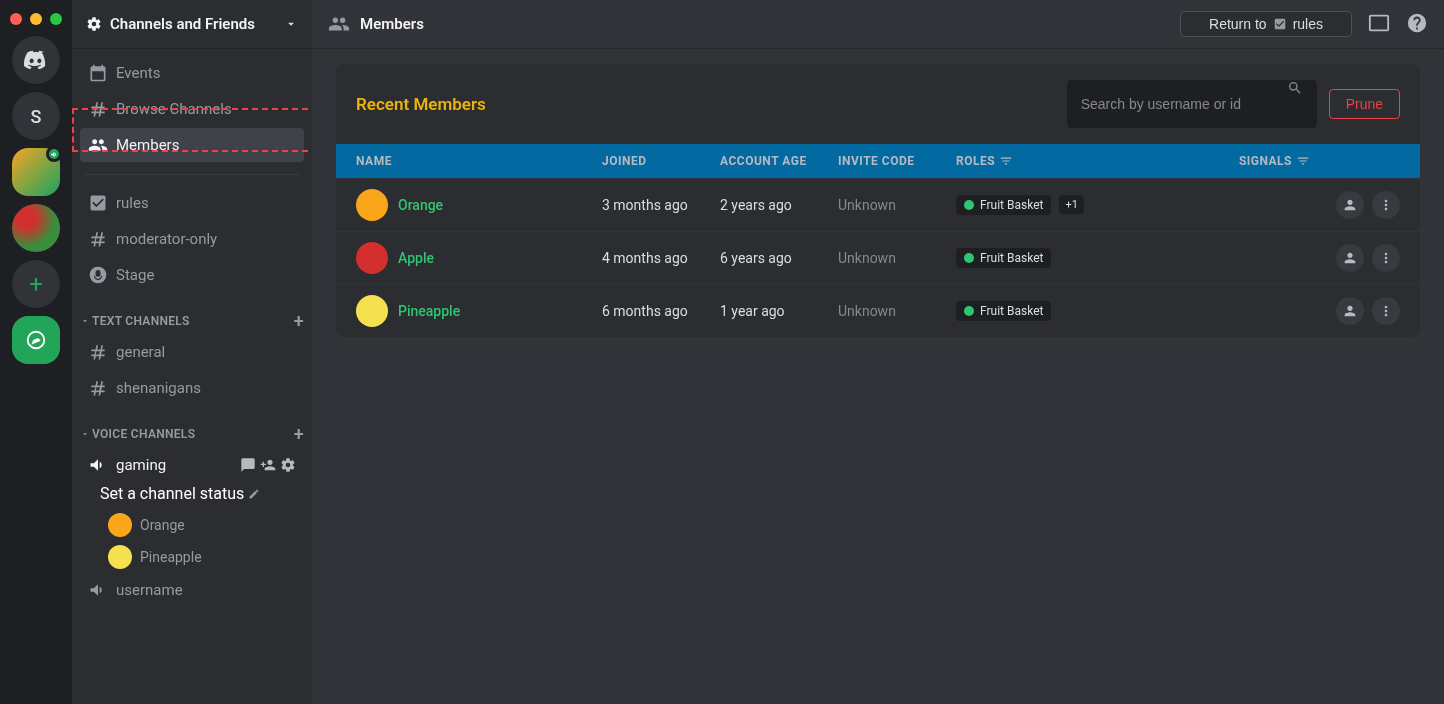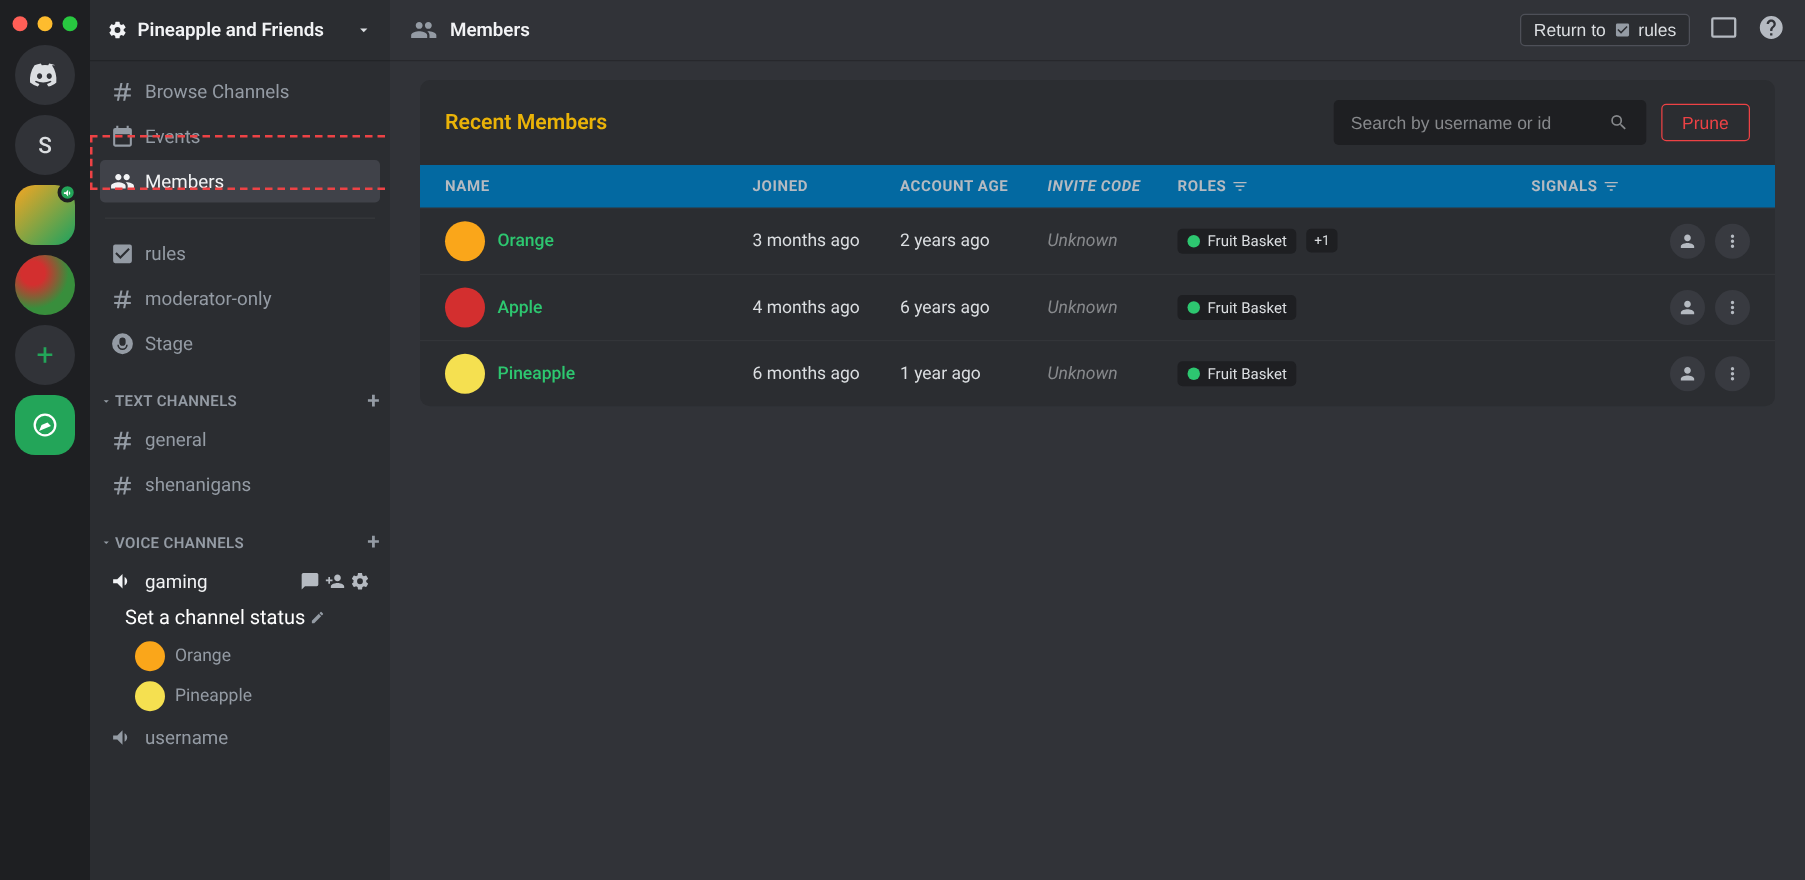--- a/index.html
+++ b/index.html
@@ -134,21 +134,21 @@
       align-items: center;
       justify-content: space-between;
       box-shadow: 0 1px 0 rgba(0,0,0,.2);
     }
     .main-header-left{display:flex;align-items:center;gap:10px;color:#F2F3F5;font-weight:600;font-size:15px;}
     .main-header-right{display:flex;align-items:center;gap:16px;}
     .return-btn {
       background: #2B2D31;
       border: 1px solid #4E5058;
       border-radius: 4px;
-      padding: 4px 10px;
+      padding: 4px 28px;
       color: #DBDEE1;
       font-size: 14px;
       display: flex;
       align-items: center;
       gap: 6px;
       cursor: pointer;
     }
     .header-icon{color:#B5BAC1;cursor:pointer;}
     
     .content {
@@ -165,23 +165,23 @@
       display: flex;
       align-items: center;
       justify-content: space-between;
       padding: 16px 20px;
     }
     .panel-title { font-size: 17px; font-weight: 600; color: #eab308; }
     .panel-actions { display:flex;align-items:center;gap:12px;}
     .search-wrap {
       background: #1E1F22;
       border-radius: 4px;
-      display:flex;align-items:center;
+      display:flex;
       width: 250px;
-      height: 36px;
+      height: 48px;
       padding: 0 14px;
     }
     .search-wrap input {
       flex:1;background:transparent;border:none;outline:none;
       color:#DBDEE1;font-size:14px;
     }
     .search-wrap input::placeholder{color:#87898C;}
     .prune-btn {
       background: transparent;
       border: 1px solid #ED4245;
@@ -198,21 +198,21 @@
       padding: 10px 20px;
       font-size: 12px;
       font-weight: 700;
       color: #B5BAC1;
       letter-spacing: 0.5px;
       background:#0369a1;
     }
     .col-name { width: 246px; }
     .col-joined { width: 118px; }
     .col-age { width: 118px; }
-    .col-invite { width: 104px; font-style: italic; }
+    .col-invite { width: 118px; }
     .col-roles { width: 234px; display:flex;align-items:flex-start;gap:4px;}
     .col-signals { width: 120px; display:flex;align-items:center;gap:4px;justify-content:flex-end;}
     .col-actions { flex:1; }
     
     .member-row {
       display: flex;
       align-items: center;
       padding: 10px 20px;
       border-top: 1px solid rgba(255,255,255,0.04);
     }
@@ -273,45 +273,45 @@
       </svg>
   </div>
 </div>
 
 <div class="channel-sidebar">
   <div class="server-header">
     <div class="server-header-left">
       <svg width="16" height="16" viewBox="0 0 24 24" fill="#F2F3F5">
           <path d="M19.43 12.98c.04-.32.07-.64.07-.98s-.03-.66-.07-.98l2.11-1.65c.19-.15.24-.42.12-.64l-2-3.46a.5.5 0 0 0-.61-.22l-2.49 1c-.52-.4-1.08-.73-1.69-.98l-.38-2.65A.49.49 0 0 0 14 2h-4a.49.49 0 0 0-.49.42l-.38 2.65c-.61.25-1.17.59-1.69.98l-2.49-1a.5.5 0 0 0-.61.22l-2 3.46a.5.5 0 0 0 .12.64l2.11 1.65c-.4.32-.7.65-.7.98s.3.66.7.98l-2.11 1.65c-.19.15-.24.42-.12.64l2 3.46c.12.22.39.3.61.22l2.49-1c.52.4 1.08.73 1.69.98l.38 2.65c.3.24.24.42.49.42h4c.25 0 .46-.18.49-.42l.38-2.65c.61-.25 1.17-.59 1.69-.98l2.49 1c.22.08.49 0 .61-.22l2-3.46a.5.5 0 0 0-.12-.64l-2.11-1.65zM12 15.5a3.5 3.5 0 1 1 0-7 3.5 3.5 0 0 1 0 7z"></path>
         </svg>
-      <span class="server-header-name">Pineapple and Friends</span>
+      <span class="server-header-name">Channels and Friends</span>
     </div>
     <svg width="14" height="14" viewBox="0 0 24 24" fill="#DBDEE1">
         <path d="M7 10l5 5 5-5z"></path>
       </svg>
   </div>
 
   <div class="channel-list">
     <div class="highlight-box" style="left:0px;top:60px;width:306px;height:44px;"></div>
 
     <div class="channel-item">
       <span class="channel-icon">
           <svg width="20" height="20" viewBox="0 0 24 24">
+            <path d="M19 4h-1V2h-2v2H8V2H6v2H5a2 2 0 0 0-2 2v14a2 2 0 0 0 2 2h14a2 2 0 0 0 2-2V6a2 2 0 0 0-2-2zm0 16H5V10h14v10z"></path>
+          </svg>
+        </span>
+      <span>Events</span>
+    </div>
+    <div class="channel-item">
+      <span class="channel-icon">
+          <svg width="20" height="20" viewBox="0 0 24 24">
             <path d="M10 4l-1 5H4v2h4.6l-.8 4H4v2h3.4l-.8 4h2l.8-4h4l-.8 4h2l.8-4H20v-2h-4.2l.8-4H20V9h-3l1-5h-2l-1 5h-4l1-5h-2zm.2 7h4l-.8 4h-4l.8-4z"></path>
           </svg>
         </span>
       <span>Browse Channels</span>
-    </div>
-    <div class="channel-item">
-      <span class="channel-icon">
-          <svg width="20" height="20" viewBox="0 0 24 24">
-            <path d="M19 4h-1V2h-2v2H8V2H6v2H5a2 2 0 0 0-2 2v14a2 2 0 0 0 2 2h14a2 2 0 0 0 2-2V6a2 2 0 0 0-2-2zm0 16H5V10h14v10z"></path>
-          </svg>
-        </span>
-      <span>Events</span>
     </div>
     <div class="channel-item active">
       <span class="channel-icon">
           <svg width="20" height="20" viewBox="0 0 24 24">
             <path d="M16 11c1.66 0 3-1.34 3-3s-1.34-3-3-3-3 1.34-3 3 1.34 3 3 3zm-8 0c1.66 0 3-1.34 3-3S9.66 5 8 5 5 6.34 5 8s1.34 3 3 3zm0 2c-2.33 0-7 1.17-7 3.5V19h14v-2.5c0-2.33-4.67-3.5-7-3.5zm8 0c-.29 0-.62.02-.97.05 1.16.84 1.97 1.97 1.97 3.45V19h6v-2.5c0-2.33-4.67-3.5-7-3.5z"></path>
           </svg>
         </span>
       <span>Members</span>
     </div>
 

